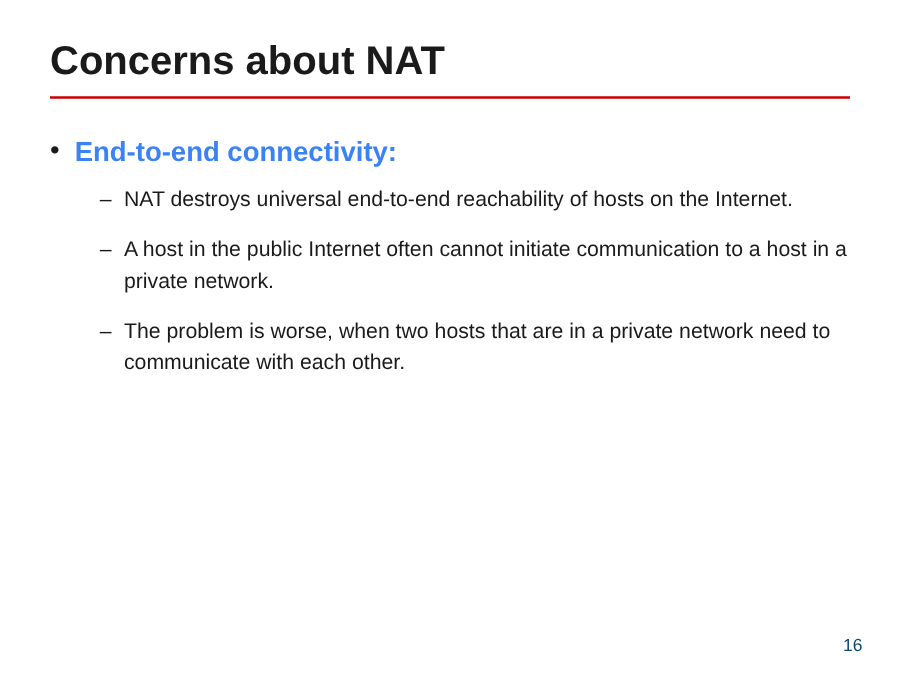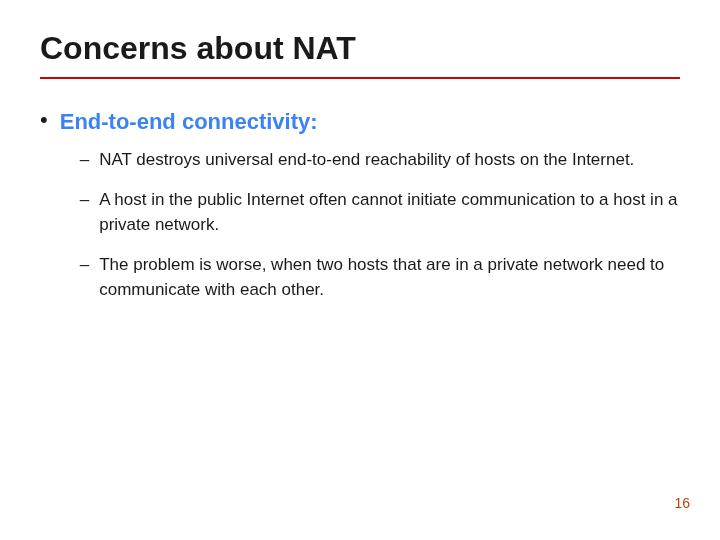--- a/index.html
+++ b/index.html
@@ -81,24 +81,24 @@
       line-height: 1.5;
     }
 
     .sub-bullet-text {
       flex: 1;
       line-height: 1.5;
     }
 
     .page-number {
       position: absolute;
-      bottom: 29px;
+      bottom: 16px;
       right: 30px;
       font-size: 14px;
-      color: #c2410c;
+      color: #0c4a6e;
     }
   </style>
 </head>
 <body>
 
 <div class="slide-container">
   <div class="slide-title">Concerns about NAT</div>
 
   <div class="slide-content">
     <div class="bullet-item">

